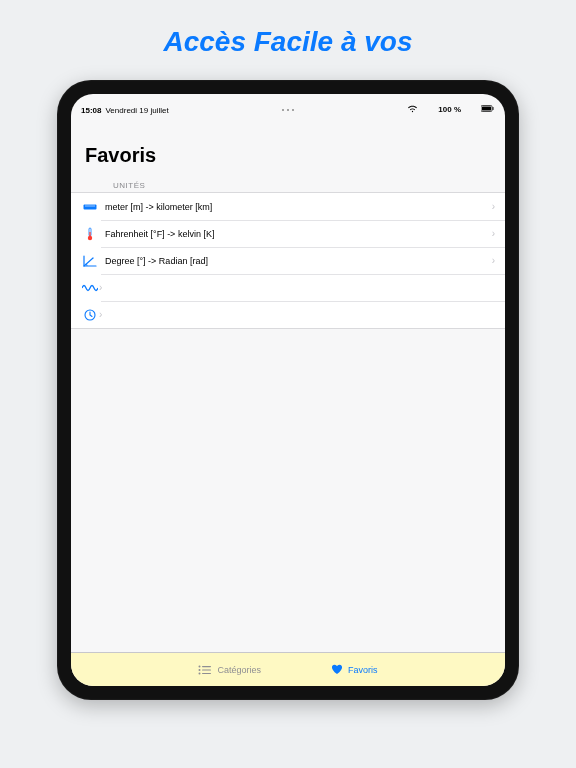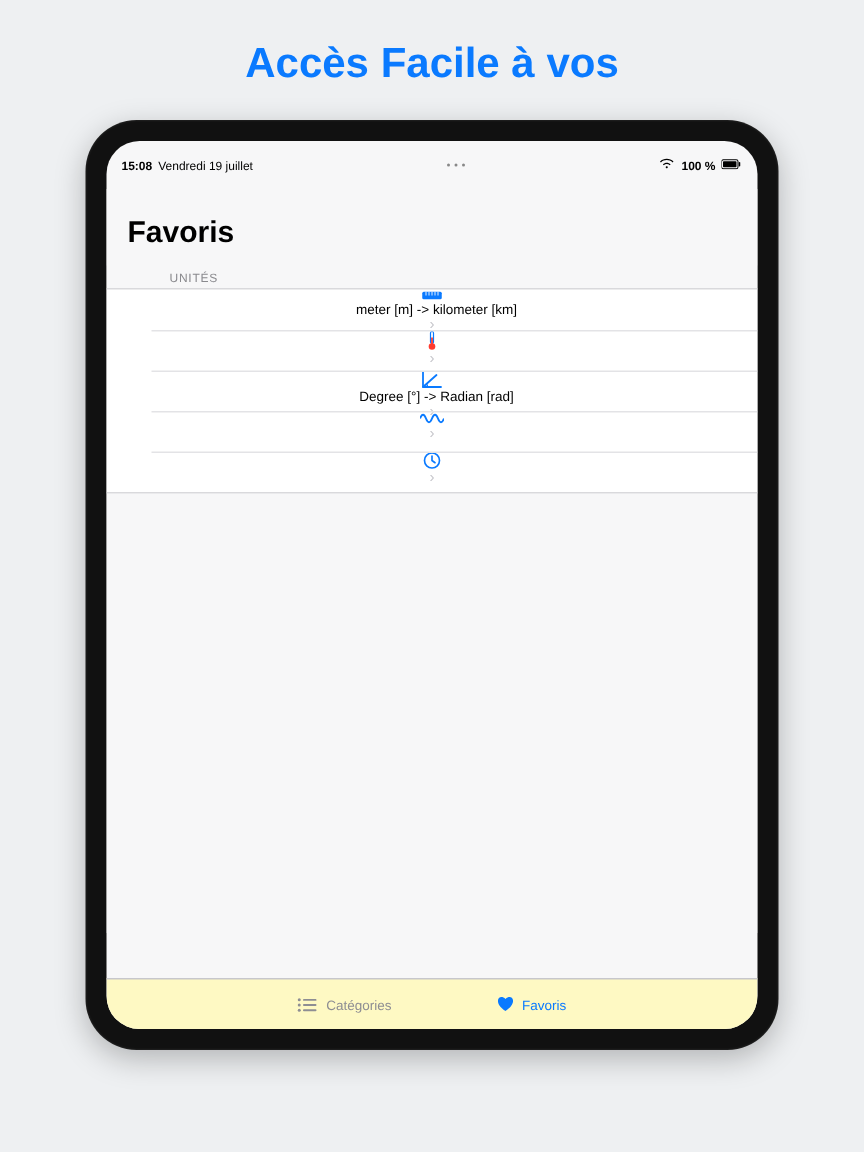--- a/index.html
+++ b/index.html
@@ -12,20 +12,21 @@
     align-items: center;
   }
   .promo-title {
     color: #0a7aff;
     font-weight: 700;
     font-size: 28px;
     text-align: center;
     line-height: 1.15;
     margin-top: 26px;
     margin-bottom: 22px;
+    font-style: italic;
   }
   .device {
     width: 462px;
     height: 620px;
     background: #111;
     border-radius: 34px;
     padding: 14px;
     box-shadow: 0 6px 20px rgba(0,0,0,0.25), inset 0 0 2px rgba(255,255,255,0.15);
     position: relative;
   }
@@ -45,21 +46,21 @@
     align-items: center;
     justify-content: space-between;
     padding: 16px 10px;
     font-size: 8px;
     color: #000;
     font-weight: 600;
   }
   .statusbar .left { display:flex; gap:4px; align-items:center; }
   .statusbar .center { display:flex; gap:3px; }
   .statusbar .center .dot { width:2px; height:2px; border-radius:50%; background:#888; }
-  .statusbar .right { display:flex; gap:4px; align-items:center; }
+  .statusbar .right { display:flex; gap:20px; align-items:flex-start; }
   .wifi-icon { width:10px; height:8px; }
   .page-title {
     font-size: 20px;
     font-weight: 700;
     color: #000;
     padding: 18px 14px 10px 14px;
     background: #f7f7f8;
   }
   .section-header {
     font-size: 8px;
@@ -73,21 +74,20 @@
     background: #fff;
     border-top: 0.5px solid #d9d9dc;
     border-bottom: 0.5px solid #d9d9dc;
   }
   .row {
     display: flex;
     align-items: center;
     height: 27px;
     padding: 0 10px 0 10px;
     position: relative;
-    flex-direction: column;
   }
   .row + .row::before {
     content:"";
     position:absolute;
     left: 30px; right:0; top:0;
     height:0.5px;
     background:#e3e3e6;
   }
   .row .icon {
     width: 18px;
@@ -186,20 +186,21 @@
         </div>
 
         <div class="row">
           <span class="icon">
             <svg width="8" height="14" viewBox="0 0 8 14">
                 <rect x="3" y="1" width="2" height="8" rx="1" fill="none" stroke="#0a7aff" stroke-width="0.8"></rect>
                 <circle cx="4" cy="11" r="2.2" fill="#ff3b30"></circle>
                 <rect x="3.4" y="5" width="1.2" height="5" fill="#ff3b30"></rect>
               </svg>
           </span>
+          <span class="label">Fahrenheit [°F] -&gt; kelvin [K]</span>
           <span class="chev">›</span>
         </div>
 
         <div class="row">
           <span class="icon">
             <svg width="14" height="12" viewBox="0 0 14 12">
                 <path d="M1 11 L1 1 M1 11 L13 11" stroke="#0a7aff" stroke-width="1.2" fill="none" stroke-linecap="round"></path>
                 <path d="M1 11 L10 3" stroke="#0a7aff" stroke-width="1.2" stroke-linecap="round"></path>
                 <path d="M4 11 A3 3 0 0 0 3.2 8.8" stroke="#0a7aff" stroke-width="0.9" fill="none"></path>
               </svg>

